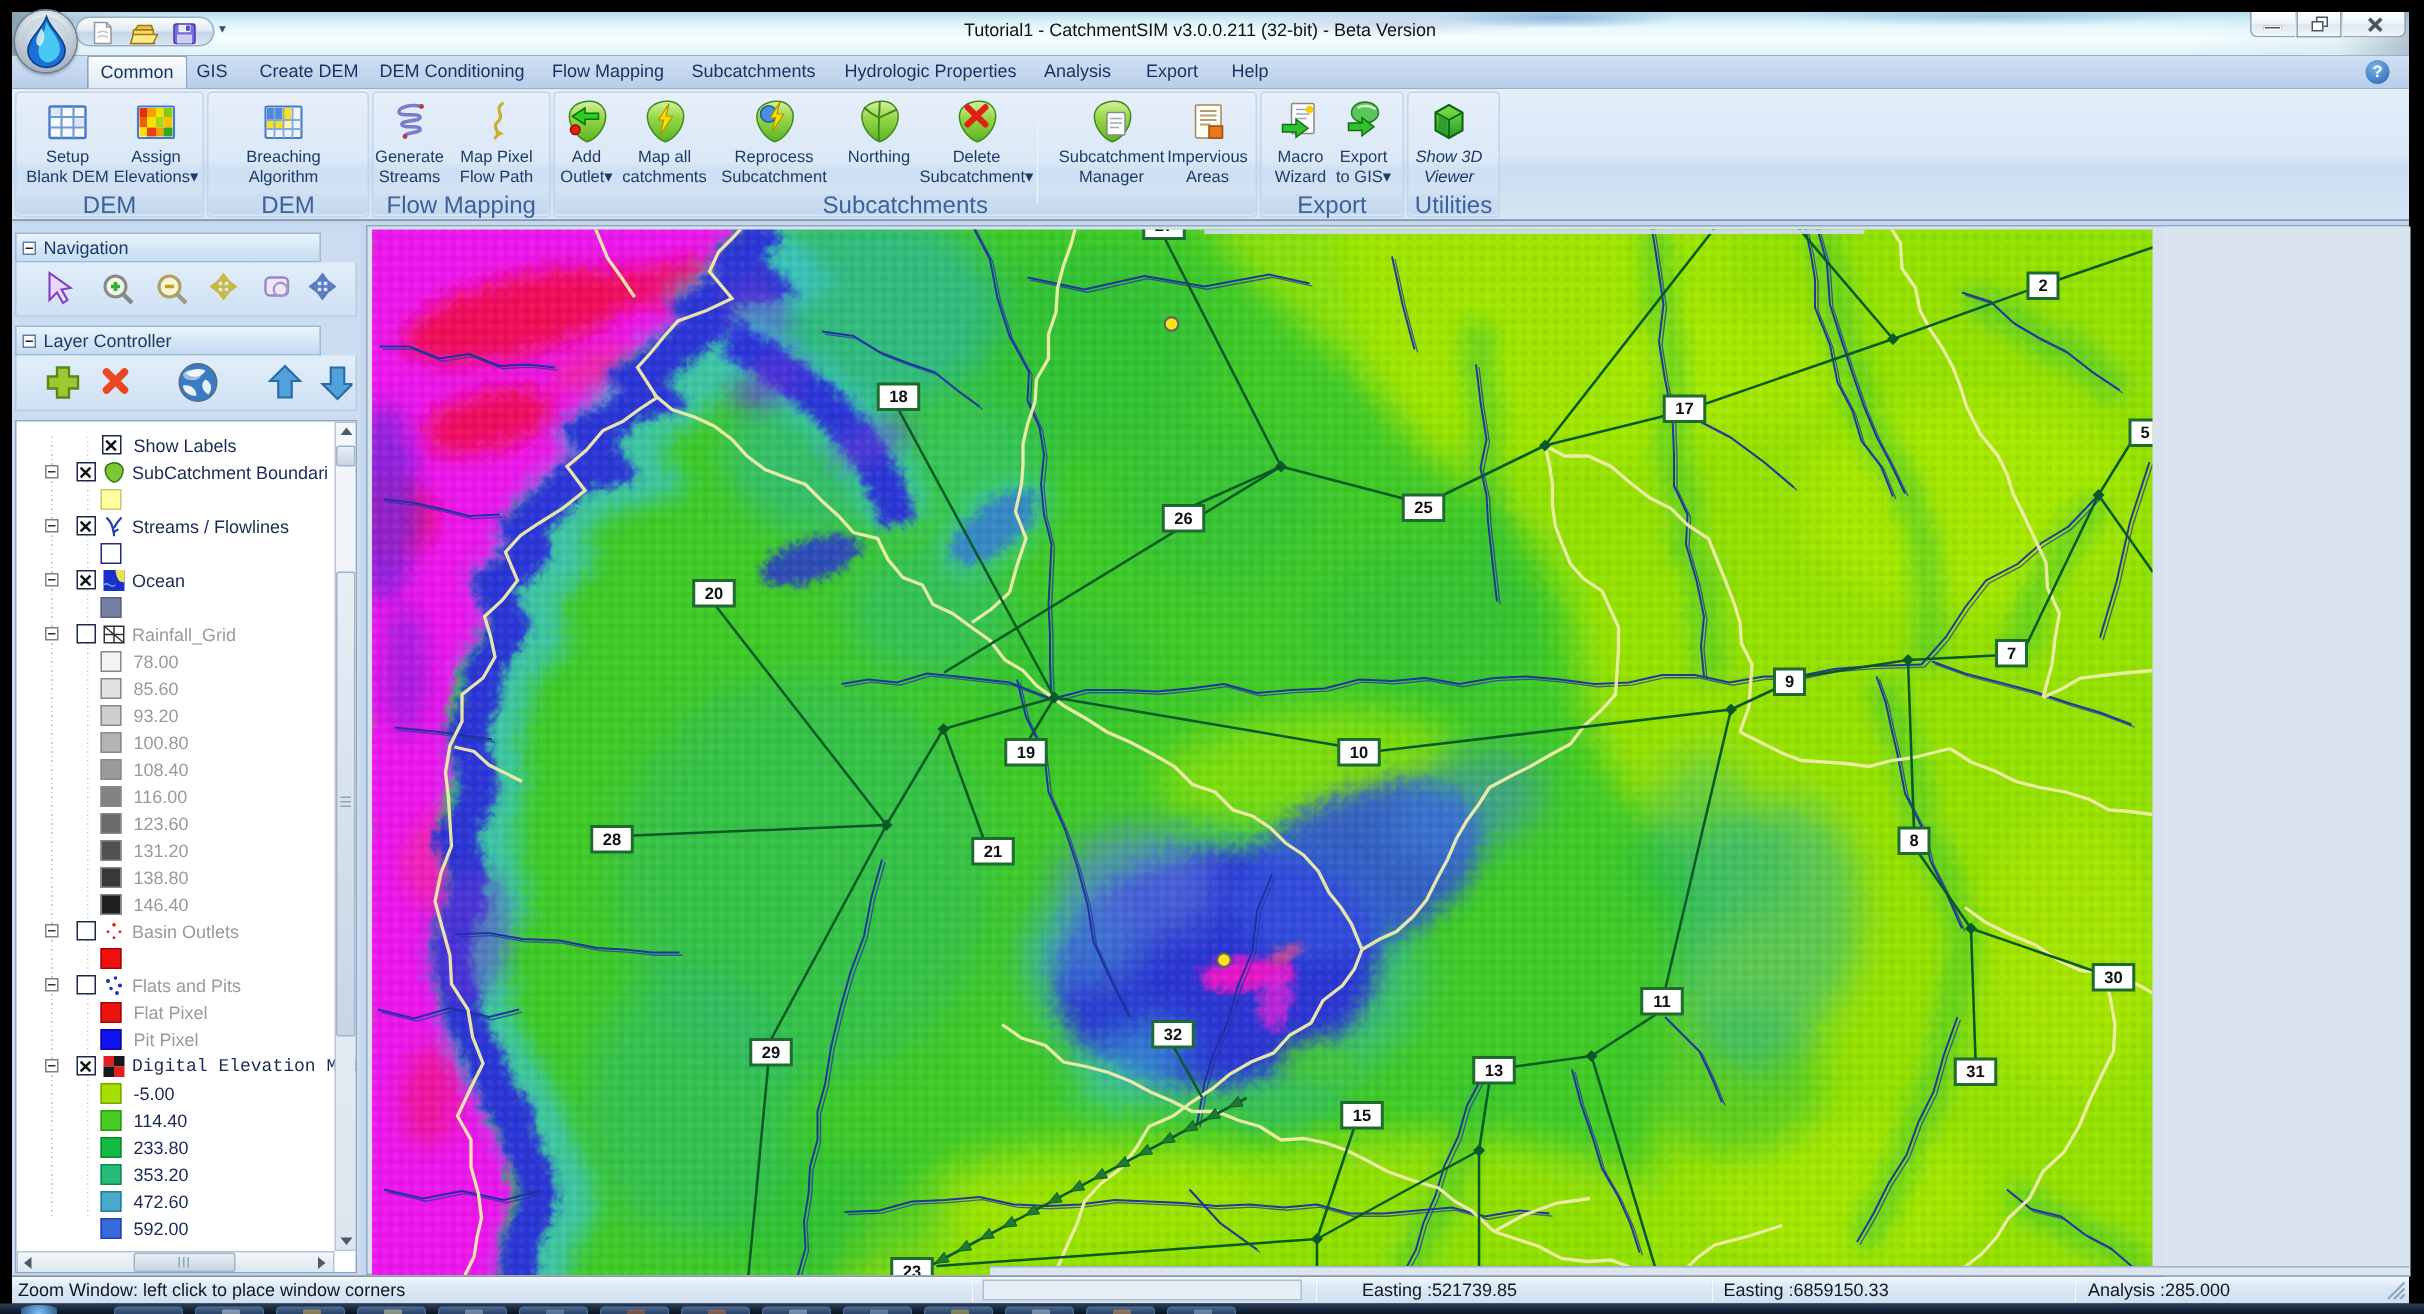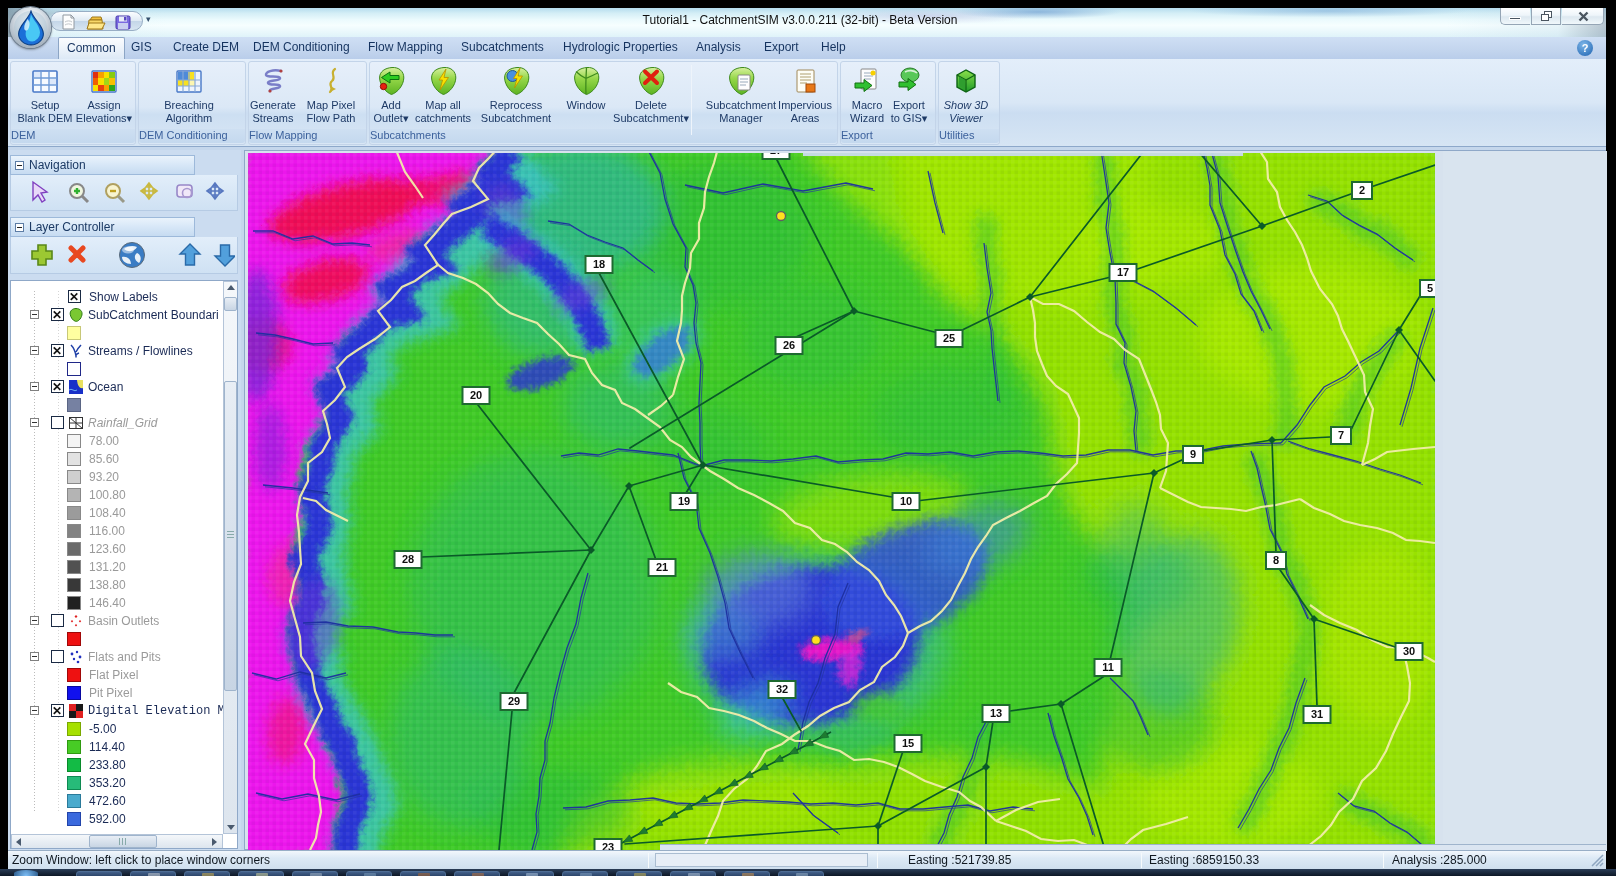--- a/index.html
+++ b/index.html
@@ -48,33 +48,33 @@
 #help-q { left:1569px; top:3px; width:16px; height:16px; border-radius:50%;
   background:radial-gradient(circle at 40% 30%, #7db6e8, #1e62b0); color:#fff; font-size:11px; font-weight:bold; text-align:center; line-height:16px; }
 
 
 #ribbon { left:8px; top:59px; width:1598px; height:88px;
   background:linear-gradient(180deg, #e3eefa 0%, #d9e7f6 50%, #cbddf1 62%, #d6e5f4 100%);
   border-bottom:1px solid #8da8ca; }
 .group { position:absolute; top:2px; height:84px;
   background:linear-gradient(180deg, #e6effa 0%, #dbe8f6 55%, #cddff2 64%, #d8e6f5 100%);
   border:1px solid #c3d4e9; border-radius:3px; }
-.gcap { position:absolute; left:0; bottom:1px; width:100%; height:14px; 
-  font-size:11px; color:#3c619c; background:linear-gradient(180deg, #cedff2, #c4d8ee); border-radius:0 0 3px 3px; }
+.gcap { position:absolute; left:0; bottom:1px; width:100%; height:14px; text-align:center;
+  font-size:16px; color:#3c619c; background:linear-gradient(180deg, #cedff2, #c4d8ee); border-radius:0 0 3px 3px; }
 .rbtn { position:absolute; top:6px; width:70px; text-align:center; }
 .rbtn .ric { display:block; margin:0 auto; width:32px; height:32px; }
 .rbtn .rlb { display:block; margin-top:2px; font-size:11px; line-height:13px; color:#1e3a66; }
 .gsep { position:absolute; top:6px; height:70px; width:1px; background:#b9cce3; border-right:1px solid #eef4fb; }
 
 
 #main { left:8px; top:147px; width:1598px; height:703px; background:#c5d7ec; }
 
 
 #sidebar { left:0px; top:3px; width:233px; height:700px; background:#cbdcf0; }
-.hdr { position:absolute; left:2px; width:185px; height:20px;
+.hdr { position:absolute; left:2px; width:204px; height:20px;
   background:linear-gradient(180deg, #eaf3fc 0%, #d7e7f7 50%, #c6dbf1 100%);
   border:1px solid #9db9da; font-size:12px; color:#1c3a64; line-height:18px; }
 .hdr .minus { display:inline-block; width:9px; height:9px; border:1px solid #5d7da5; background:#fff; margin:0 5px 0 4px; position:relative; top:1px; }
 .hdr .minus:before { content:""; position:absolute; left:1px; top:3px; width:5px; height:1px; background:#222; }
 .tbar { position:absolute; left:2px; width:228px; background:linear-gradient(180deg,#e2eefa,#cfe1f3); border:1px solid #b6cbe4; border-top:none; }
 
 
 #tree { left:2px; top:128px; width:228px; height:570px; background:#fff; border:1px solid #8fa8c8; overflow:hidden; }
 .trow { position:absolute; left:0; height:18px; font-size:12px; color:#1a2a55; white-space:nowrap; }
 .trow.gray { color:#9a9a9a; }
@@ -278,21 +278,21 @@
         <circle cx="12.5" cy="11" r="5.5" fill="#4890e0" stroke="#205890"></circle>
         <path d="M20 3 L13.5 13.5 L17 13.5 L14.5 23 L22.5 11 L18 11 Z" fill="#f8e000" stroke="#b89000" stroke-width=".8"></path>
       </svg>
       <span class="rlb">Reprocess<br>Subcatchment</span>
     </div>
   <div class="rbtn" style="left:543px;">
       <svg class="ric" viewBox="0 0 32 32">
         <use href="#pick" fill="url(#pickg)" stroke="#3e8a1c"></use>
         <path d="M16.5 3 C16 12 15.5 20 16 29 M16 13.5 C20.5 11.5 24.5 9.5 28 8 M16 13.5 C12 11.5 8.5 9 6 6.5" fill="none" stroke="#3e8a1c" stroke-width="1.3"></path>
       </svg>
-      <span class="rlb">Window</span>
+      <span class="rlb">Northing</span>
     </div>
   <div class="rbtn" style="left:600px;width:86px;">
       <svg class="ric" viewBox="0 0 32 32">
         <use href="#pick" fill="url(#pickg)" stroke="#3e8a1c"></use>
         <path d="M10 6.5 L22 18 M22 6.5 L10 18" stroke="#e02010" stroke-width="4" stroke-linecap="round"></path>
       </svg>
       <span class="rlb">Delete<br>Subcatchment▾</span>
     </div>
   <div class="rbtn" style="left:690px;width:86px;">
       <svg class="ric" viewBox="0 0 32 32">
@@ -411,21 +411,21 @@
 <div class="trow" style="top:115px;">
           <span class="sw" style="background:#7681a2;border:1px solid #5a6584;"></span>
         </div>
 <div class="trow gray" style="top:133px;">
           <span class="eb"></span>
           <span class="cb" style="left:40px;"></span>
           <span class="tic" style="left:57px;"><svg class="tico" viewBox="0 0 16 16">
               <rect x="1.5" y="2.5" width="13" height="11" fill="#fff" stroke="#333"></rect>
               <path d="M8 2.5 V13.5 M1.5 8 H14.5 M1.5 2.5 L14.5 13.5" stroke="#333" fill="none"></path>
             </svg></span>
-          <span class="ttx" style="left:77px;font-style:italic;">Rainfall_Grid</span>
+          <span class="ttx" style="left:77px;">Rainfall_Grid</span>
         </div>
 <div class="trow gray" style="top:151px;">
           <span class="sw" style="background:#f4f4f4;border:1px solid #888888;"></span>
           <span class="ttx" style="left:78px;">78.00</span>
         </div>
 <div class="trow gray" style="top:169px;">
           <span class="sw" style="background:#e2e2e2;border:1px solid #888888;"></span>
           <span class="ttx" style="left:78px;">85.60</span>
         </div>
 <div class="trow gray" style="top:187px;">

